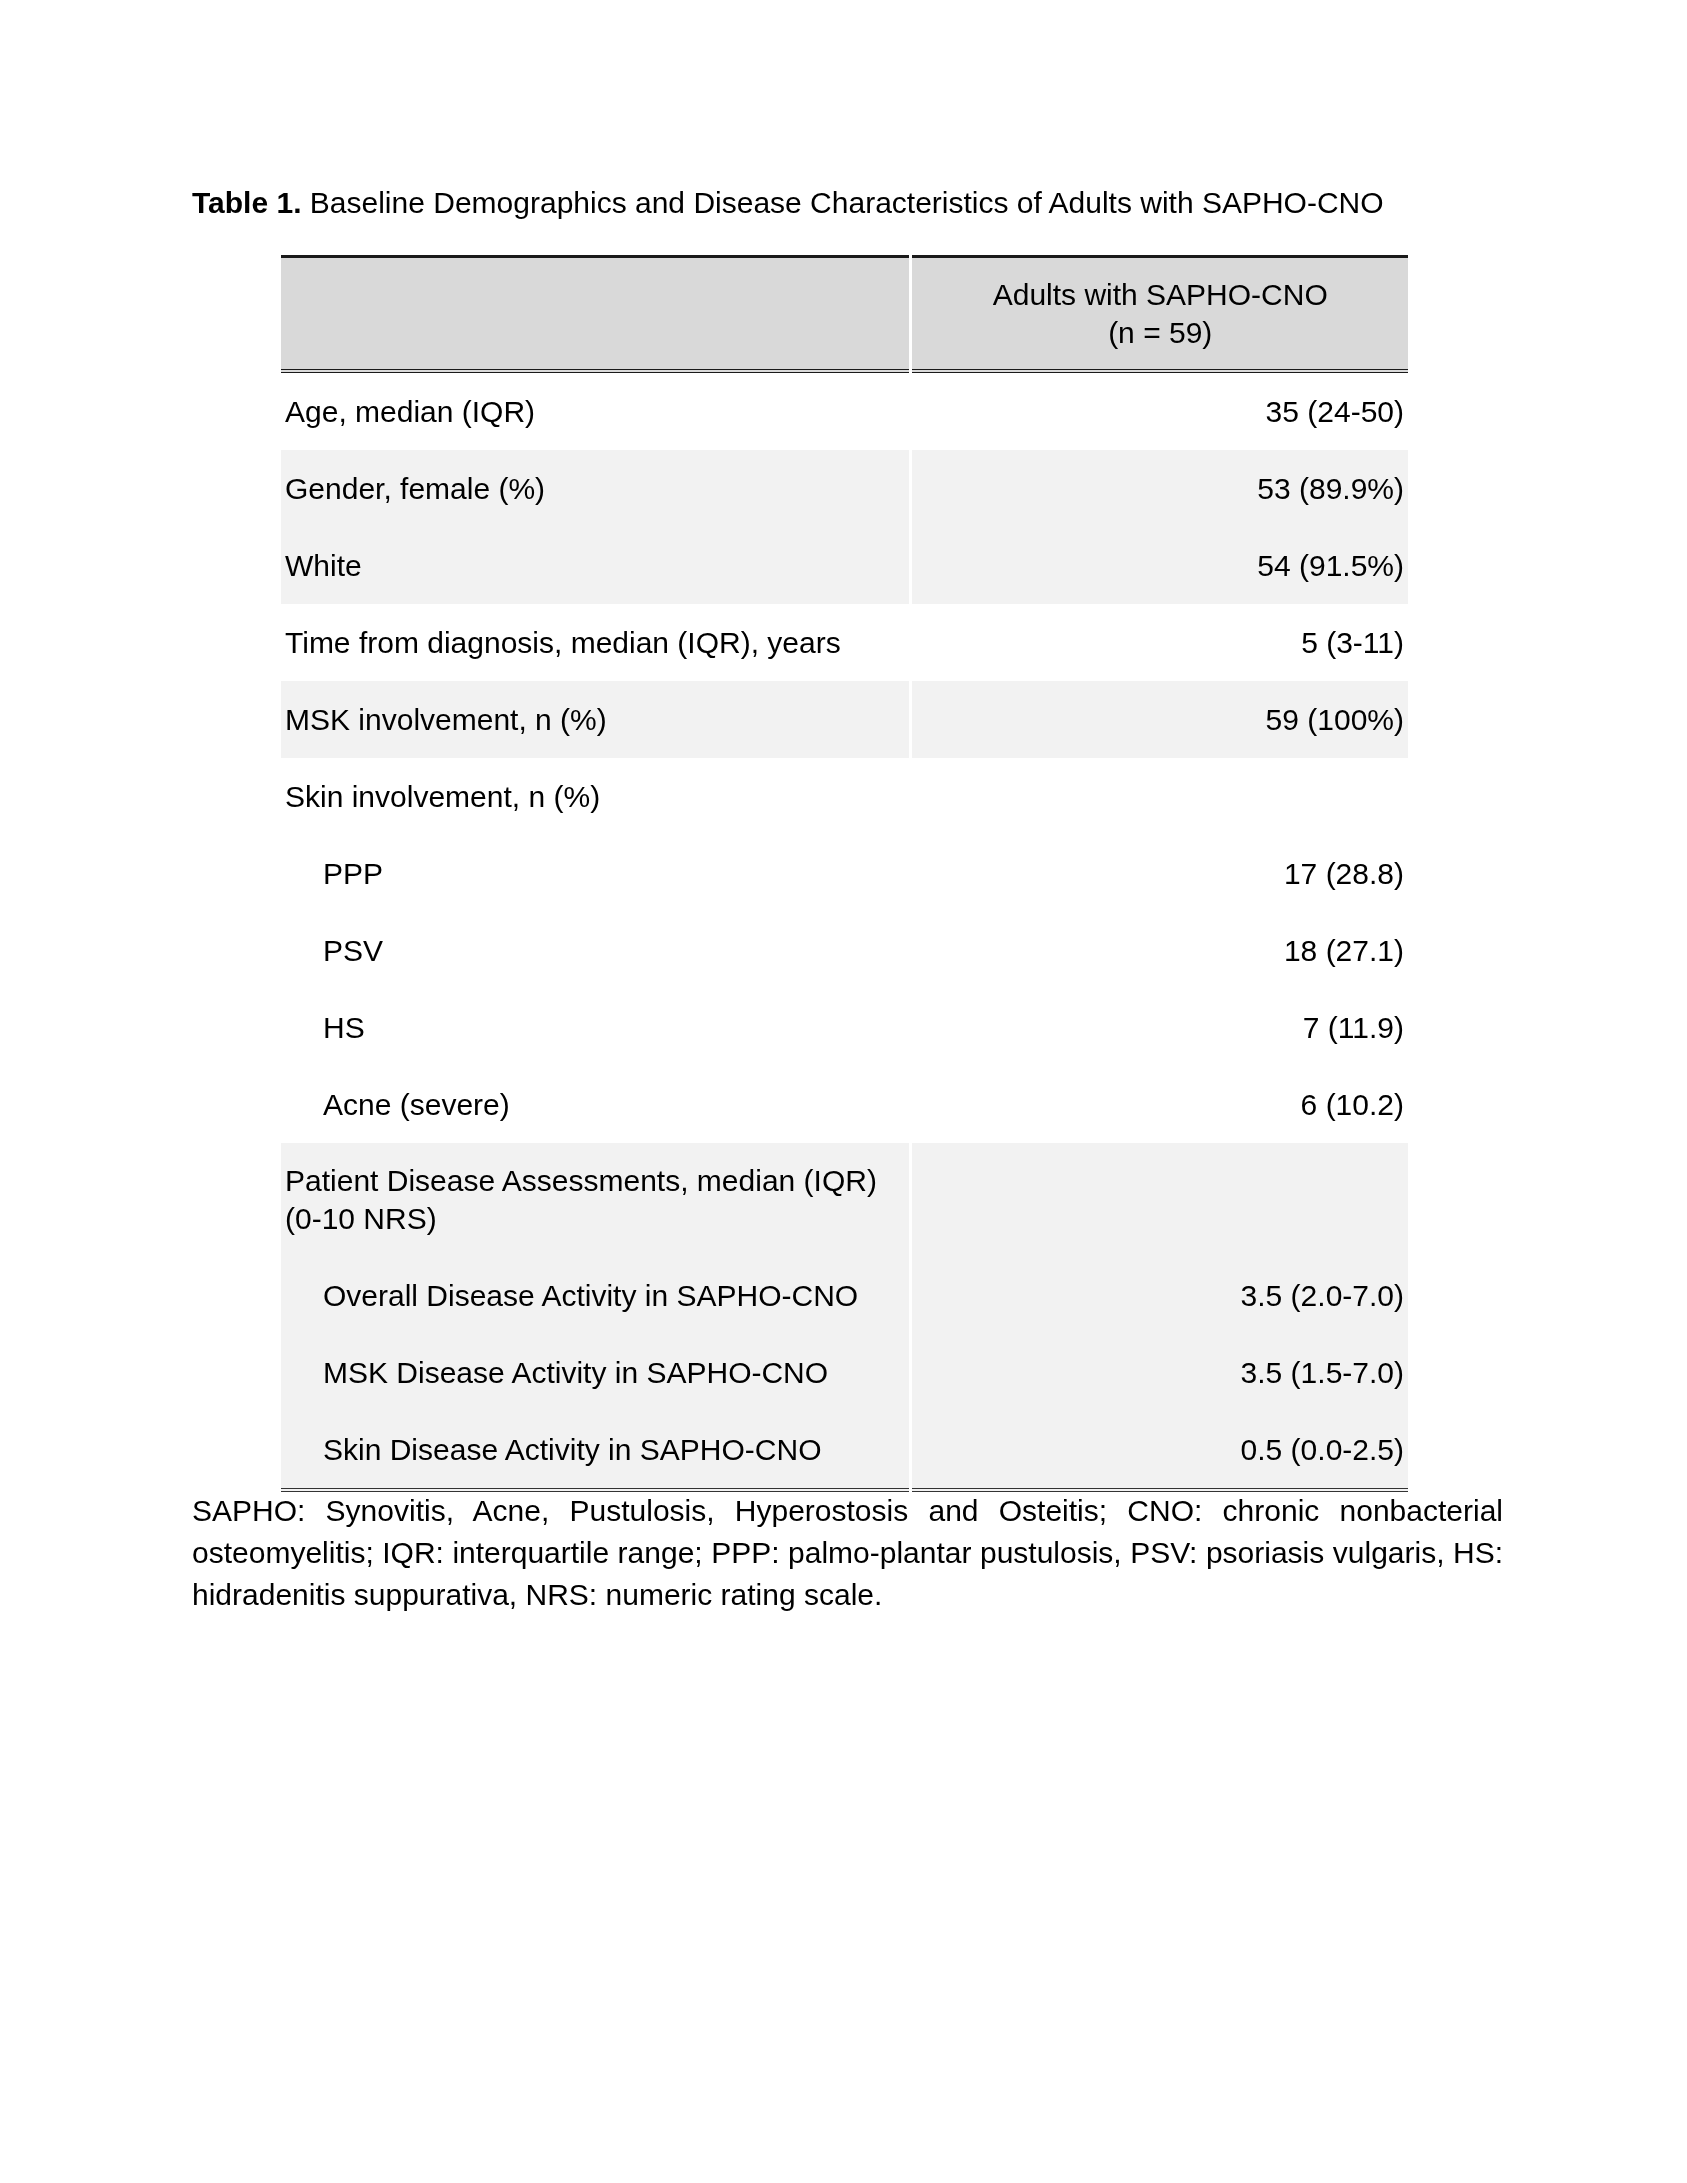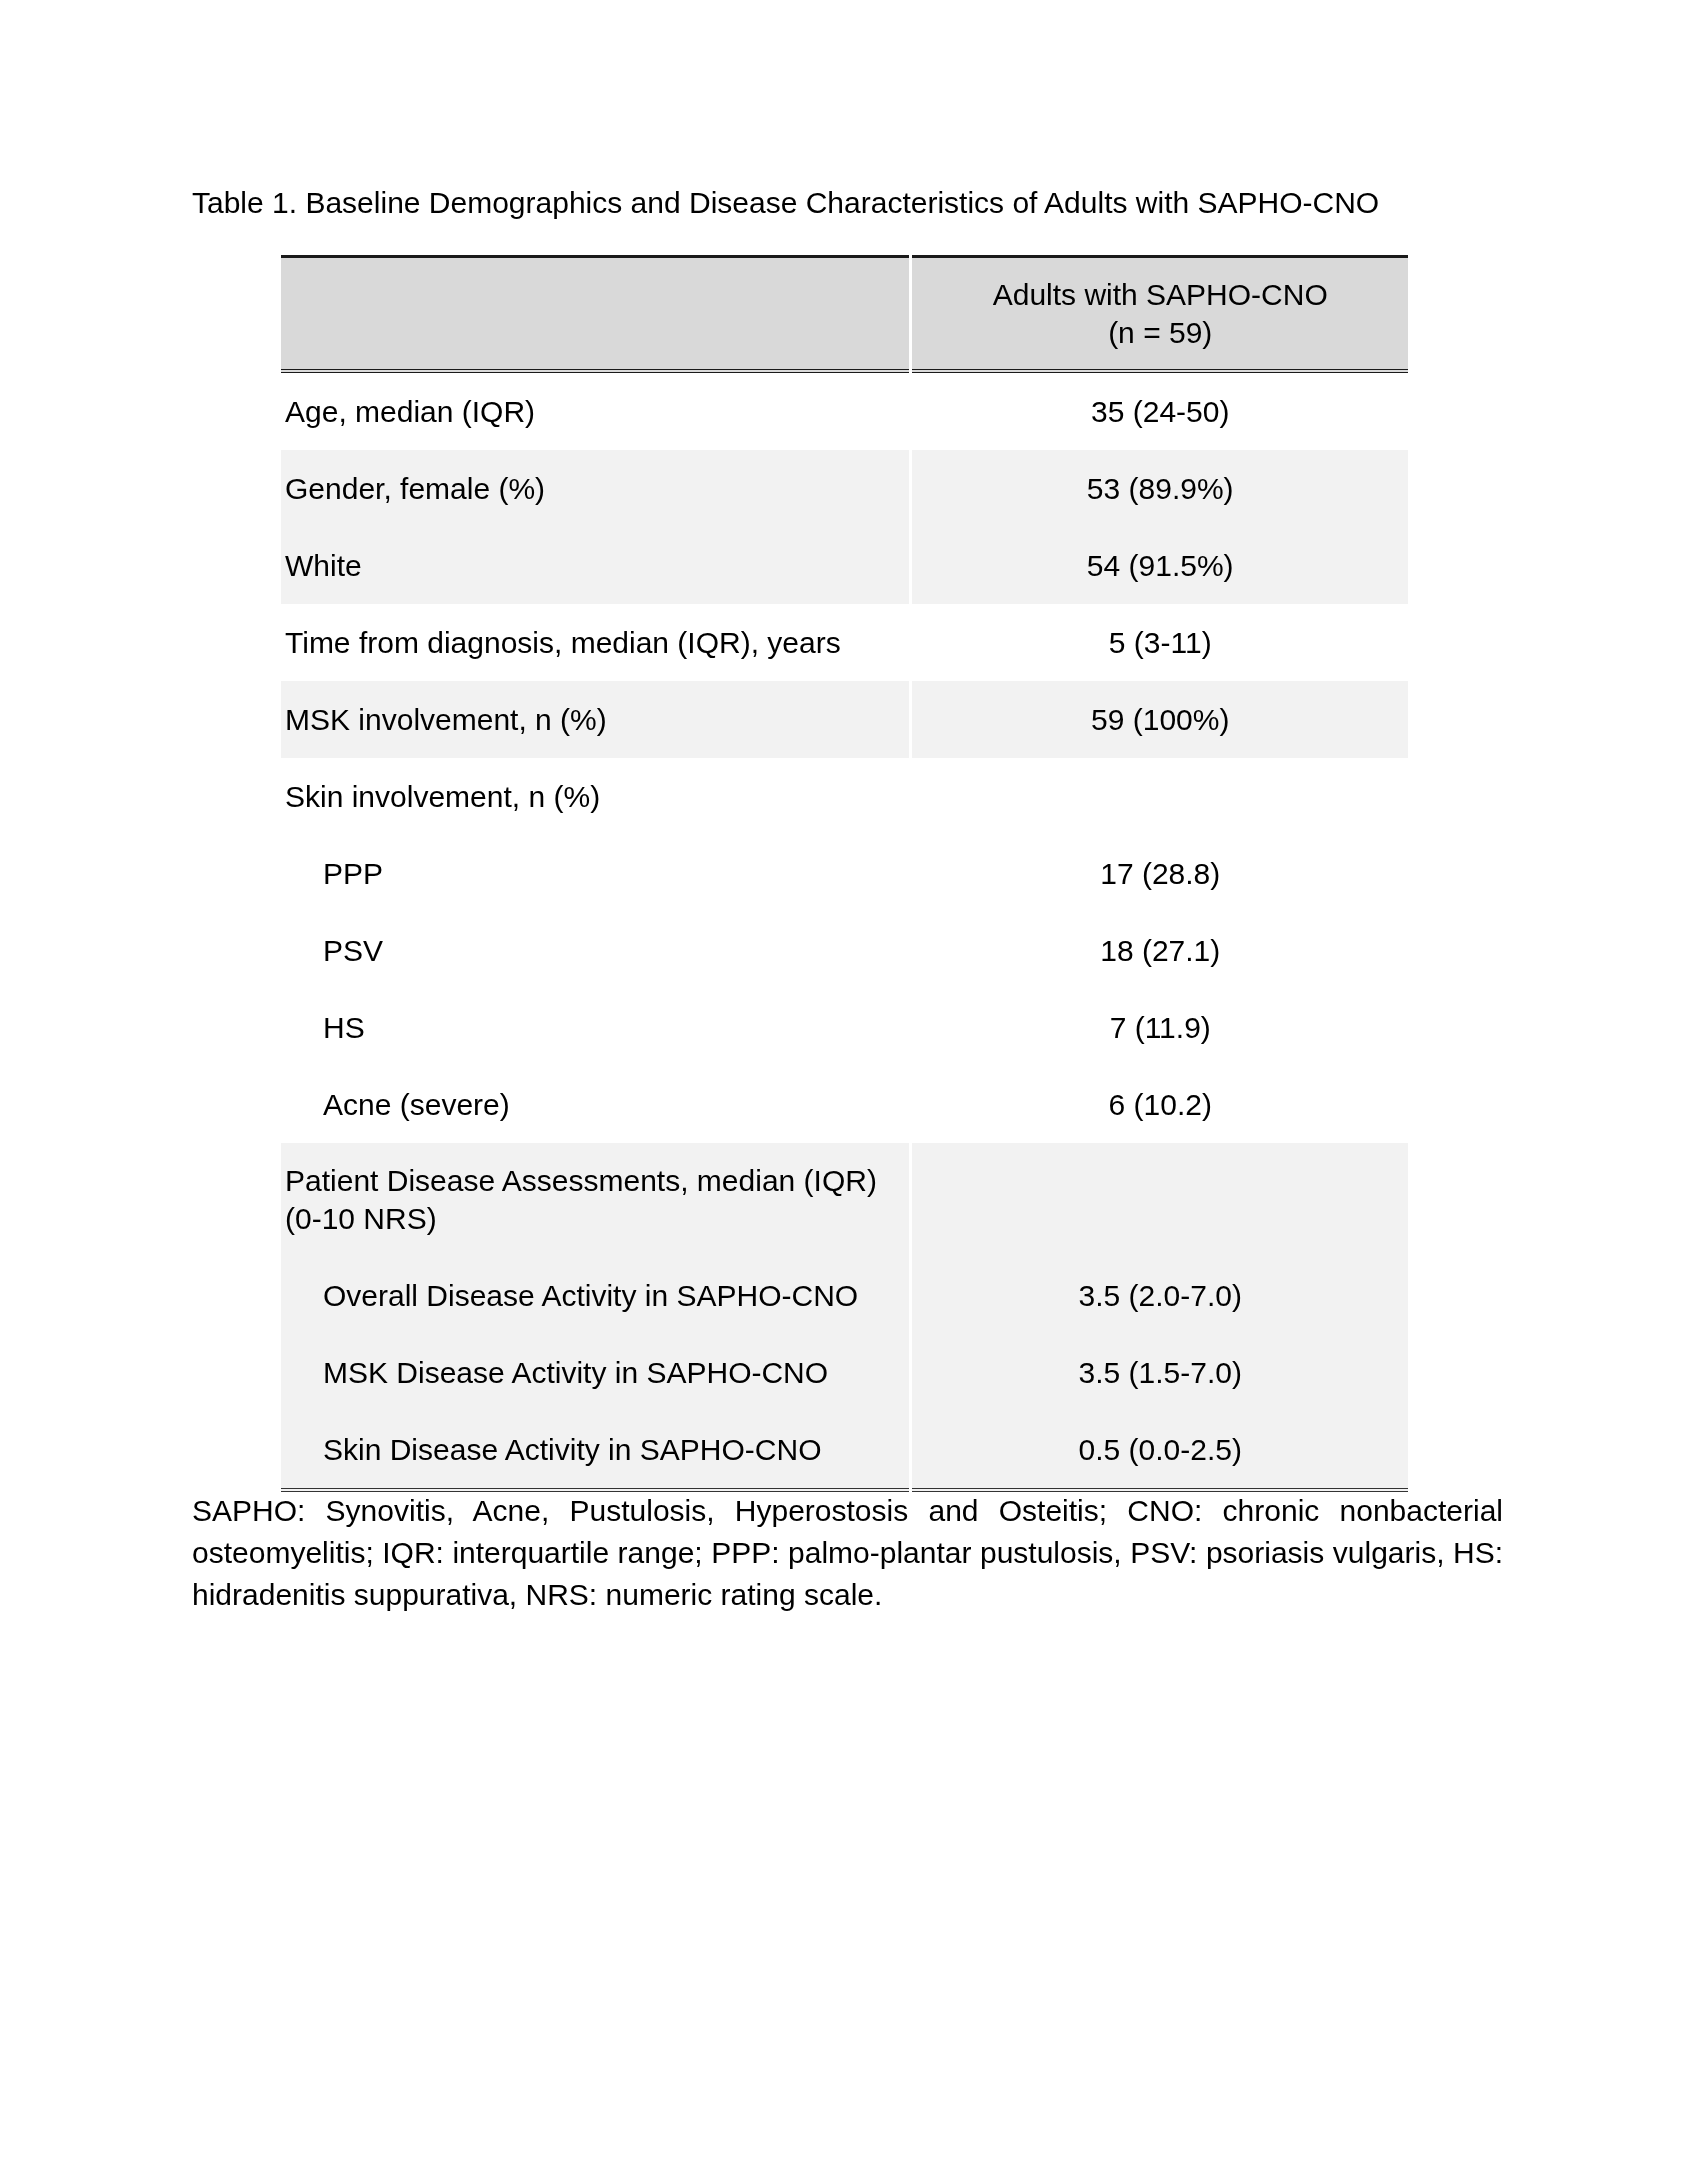--- a/index.html
+++ b/index.html
@@ -15,21 +15,21 @@
     color: #000000;
   }
   .page-title {
     position: absolute;
     left: 192px;
     top: 184px;
     font-size: 30px;
     line-height: 38px;
     white-space: nowrap;
   }
-  .page-title .bold { font-weight: normal; margin-top: 20px; }
+  .page-title .bold { font-weight: bold; margin-top: 20px; }
 
   table.demo-table {
     position: absolute;
     left: 278px;
     top: 255px;
     width: 1133px;
     border-collapse: separate;
     border-spacing: 3.3px 0;
     table-layout: fixed;
   }
@@ -46,21 +46,21 @@
     border-bottom: 4.6px double #1a1a1a;
     height: 103px;
   }
   th.col1 { width: 56%; }
   th.col2 { width: 44%; text-align: center; }
   tbody td { height: 69px; background: #ffffff; }
   tbody tr.tall td { height: 106px; }
   tbody tr.shaded td { background: var(--shaded-bg, #f2f2f2); }
   td.label-cell { text-align: left; padding-left: 11.2px; }
   tbody tr.indent td.label-cell { padding-left: 42px; }
-  td.value-cell { text-align: center; }
+  td.value-cell { text-align: right; }
   tbody tr:last-child td { border-bottom: 4px double #333333; }
   .label2 { display: block; }
 
   .footnote {
     position: absolute;
     left: 192px;
     top: 1490px;
     width: 1311px;
     font-size: 30px;
     line-height: 42px;

